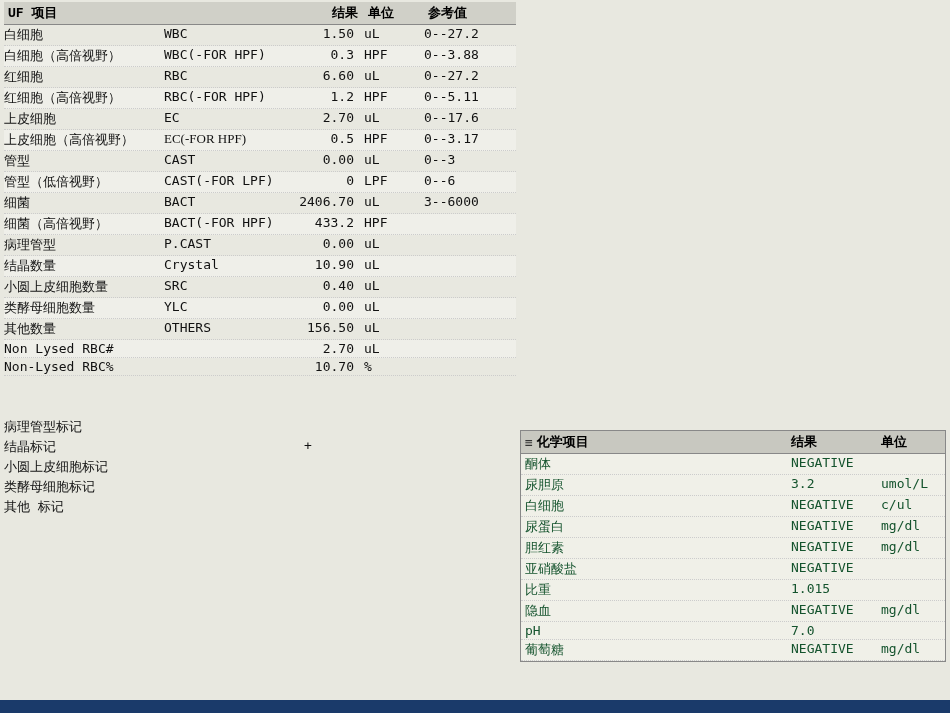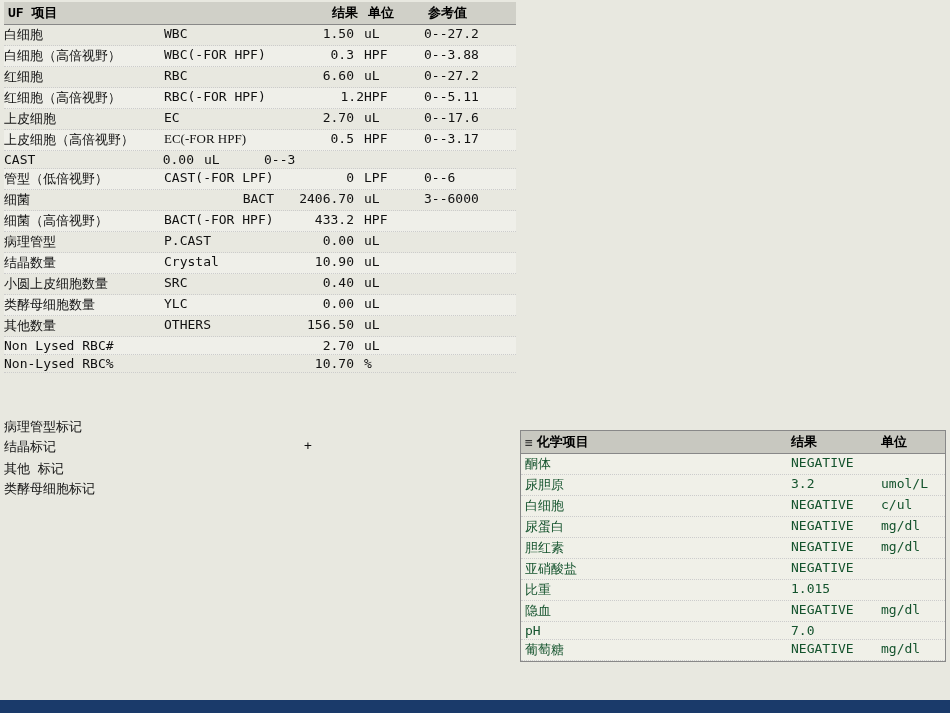--- a/index.html
+++ b/index.html
@@ -128,54 +128,55 @@
         <div class="uf-row">
       <span style="width:160px;">红细胞</span>
       <span style="width:110px;">RBC</span>
       <span style="width:90px; text-align:right; padding-right:10px;">6.60</span>
       <span style="width:60px;">uL</span>
       <span style="width:80px;">0--27.2</span>
     </div>
         <div class="uf-row">
       <span style="width:160px;">红细胞（高倍视野）</span>
       <span style="width:110px;">RBC(-FOR HPF)</span>
-      <span style="width:90px; text-align:right; ">1.2</span>
+      <span style="width:90px; text-align:right; padding-right:10px;">1.2</span>
       <span style="width:60px;">HPF</span>
       <span style="width:80px;">0--5.11</span>
     </div>
         <div class="uf-row">
       <span style="width:160px;">上皮细胞</span>
       <span style="width:110px;">EC</span>
       <span style="width:90px; text-align:right; padding-right:10px;">2.70</span>
       <span style="width:60px;">uL</span>
       <span style="width:80px;">0--17.6</span>
     </div>
         <div class="uf-row">
       <span style="width:160px;">上皮细胞（高倍视野）</span>
       <span style="width:110px;font-family:Liberation Serif, serif;">EC(-FOR HPF)</span>
       <span style="width:90px; text-align:right; padding-right:10px;">0.5</span>
       <span style="width:60px;">HPF</span>
       <span style="width:80px;">0--3.17</span>
     </div>
         <div class="uf-row">
+      <span style="width:160px;">管型</span>
       <span style="width:110px;">CAST</span>
       <span style="width:90px; text-align:right; padding-right:10px;">0.00</span>
       <span style="width:60px;">uL</span>
       <span style="width:80px;">0--3</span>
     </div>
         <div class="uf-row">
       <span style="width:160px;">管型（低倍视野）</span>
       <span style="width:110px;">CAST(-FOR LPF)</span>
       <span style="width:90px; text-align:right; padding-right:10px;">0</span>
       <span style="width:60px;">LPF</span>
       <span style="width:80px;">0--6</span>
     </div>
         <div class="uf-row">
       <span style="width:160px;">细菌</span>
-      <span style="width:110px;text-align:right;">BACT</span>
+      <span style="width:110px;">BACT</span>
       <span style="width:90px; text-align:right; padding-right:10px;">2406.70</span>
       <span style="width:60px;">uL</span>
       <span style="width:80px;">3--6000</span>
     </div>
         <div class="uf-row">
       <span style="width:160px;">细菌（高倍视野）</span>
       <span style="width:110px;">BACT(-FOR HPF)</span>
       <span style="width:90px; text-align:right; padding-right:10px;">433.2</span>
       <span style="width:60px;">HPF</span>
       <span style="width:80px;"></span>
@@ -236,28 +237,29 @@
     <div id="marker-rows-container">
         <div class="marker-row">
       <span class="marker-label">病理管型标记</span>
       <span class="marker-value plus-sign"></span>
     </div>
         <div class="marker-row">
       <span class="marker-label">结晶标记</span>
       <span class="marker-value plus-sign">+</span>
     </div>
         <div class="marker-row">
+      <span class="marker-label">小圆上皮细胞标记</span>
       <span class="marker-value plus-sign"></span>
     </div>
         <div class="marker-row">
+      <span class="marker-label">类酵母细胞标记</span>
+      <span class="marker-value plus-sign"></span>
+    </div>
+        <div class="marker-row">
       <span class="marker-label">其他 标记</span>
-      <span class="marker-value plus-sign"></span>
-    </div>
-        <div class="marker-row">
-      <span class="marker-label">类酵母细胞标记</span>
       <span class="marker-value plus-sign"></span>
     </div>
       </div>
   </div>
 
   <div class="chem-table-container">
     <div class="chem-title-bar">
       <span class="title-icon">≡</span>
       <span style="font-weight:bold;">化学项目</span>
       <span style="flex:1;"></span>

